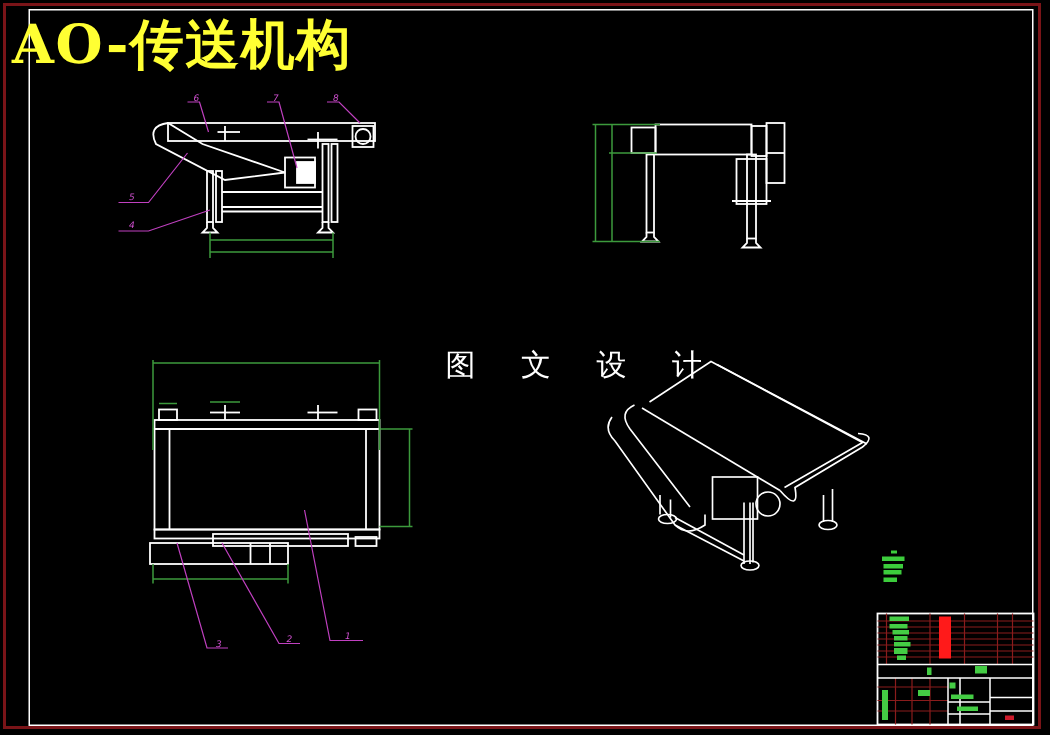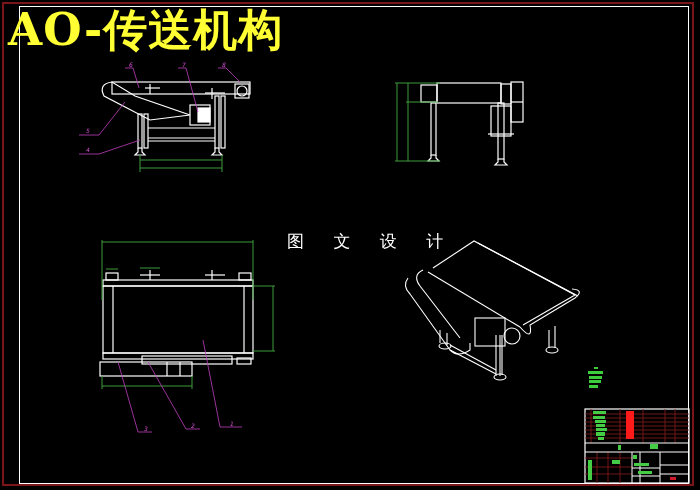--- a/index.html
+++ b/index.html
@@ -1,21 +1,21 @@
 <!DOCTYPE html>
 <html><head>
 <meta charset="utf-8">
 <style>
   html,body{margin:0;padding:0;background:#000;}
   body{width:700px;height:490px;position:relative;overflow:hidden;font-family:"DejaVu Sans",sans-serif;}
   .abs{position:absolute;}
   #outer{left:2px;top:2px;width:692px;height:484px;border:2px solid #7a1418;box-sizing:border-box;}
   #inner{left:19px;top:6px;width:670px;height:478px;border:1.5px solid #fff;box-sizing:border-box;}
-  #title{left:8px;top:6px;font-family:"DejaVu Serif",serif;font-weight:bold;font-size:44px;color:#ffff33;letter-spacing:1px;line-height:48px;white-space:nowrap;}
-  #subtitle{left:287px;top:230px;font-family:"DejaVu Serif",serif;font-size:17px;color:#fff;letter-spacing:12px;white-space:nowrap;}
+  #title{left:8px;top:6px;font-family:"DejaVu Serif",serif;font-weight:bold;font-size:36px;color:#ffff33;letter-spacing:1px;line-height:48px;white-space:nowrap;}
+  #subtitle{left:297px;top:230px;font-family:"DejaVu Serif",serif;font-size:20px;color:#fff;letter-spacing:12px;white-space:nowrap;}
   svg{position:absolute;left:0;top:0;}
   .lbl{font-family:"DejaVu Sans",sans-serif;font-size:6px;fill:#d050d0;font-style:italic;}
 </style>
 </head>
 <body>
 
 <div id="outer" class="abs"></div>
 <div id="inner" class="abs"></div>
 <div id="title" class="abs">AO-传送机构</div>
 <div id="subtitle" class="abs">图 文 设 计</div>

